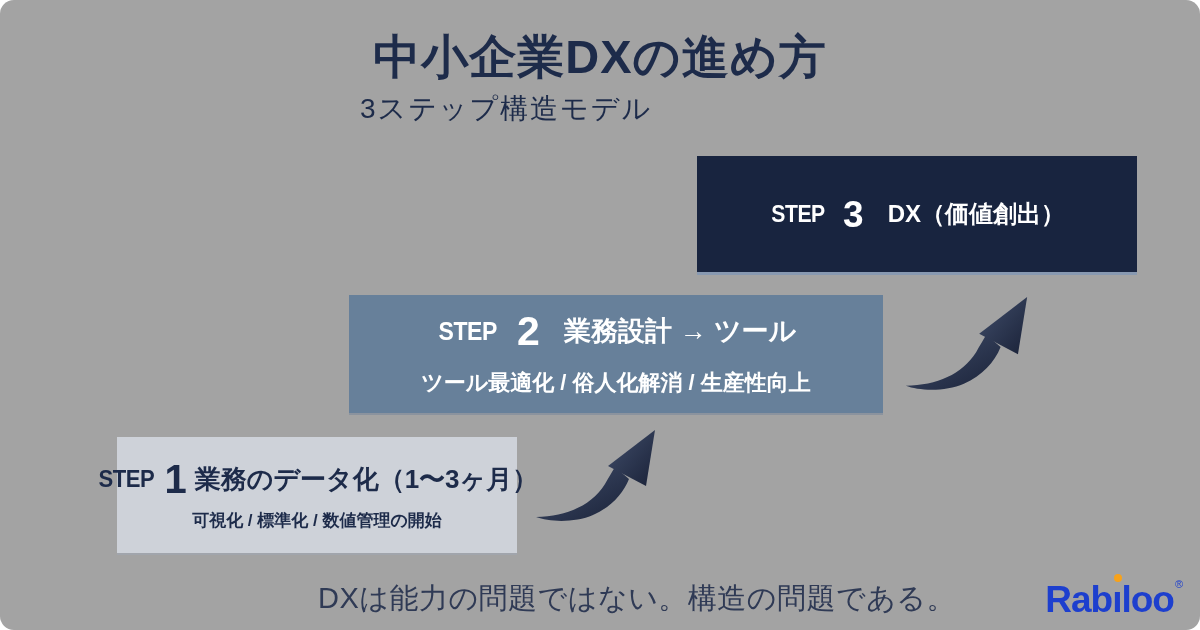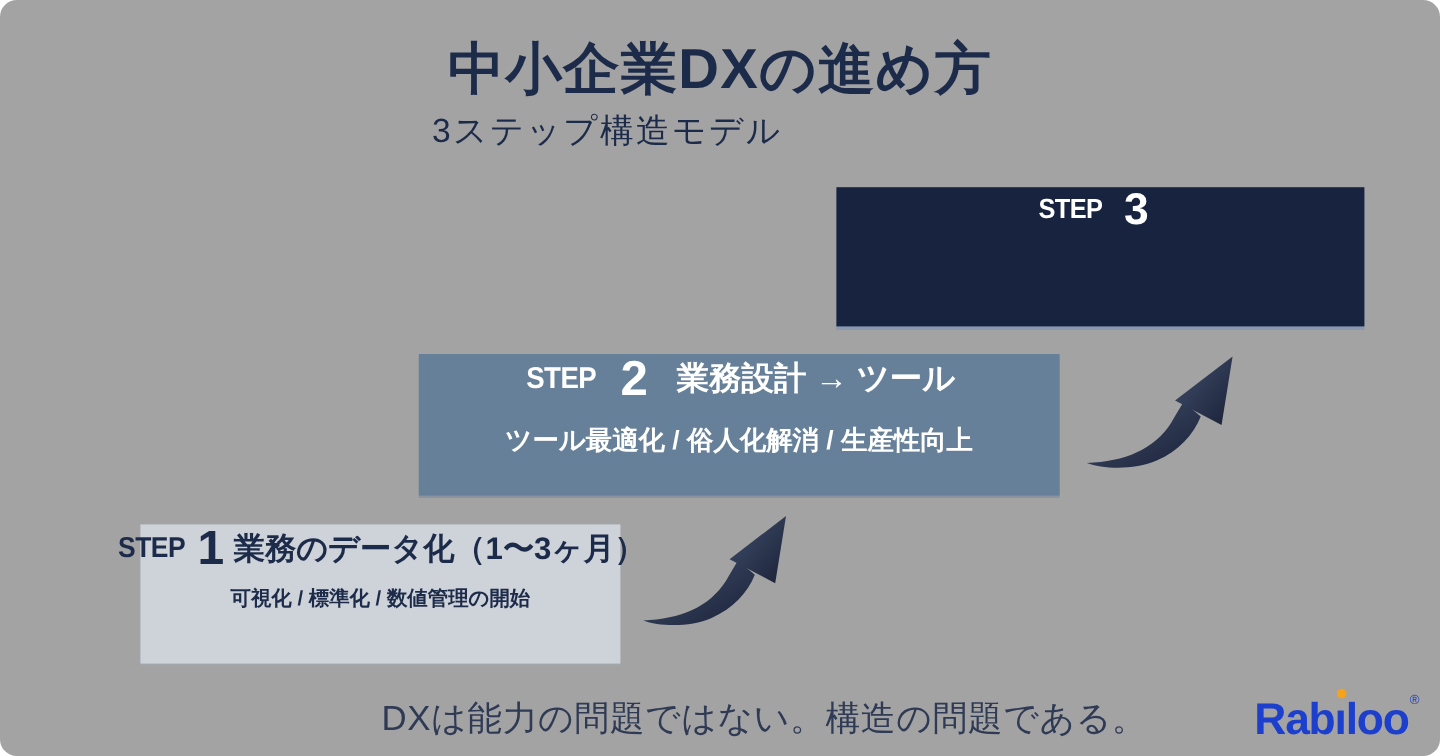--- a/index.html
+++ b/index.html
@@ -25,21 +25,21 @@
     position: absolute; top: 90px; left: 0; width: 1012px;
     text-align: center;
     font-size: 28px; font-weight: 500; letter-spacing: 2px;
     color: #1d2b4a;
   }
 
   
   .step {
     position: absolute;
     display: flex; flex-direction: column;
-    align-items: center; 
+    align-items: center; justify-content: center;
   }
   .step-line1 {
     display: flex; align-items: center; line-height: 1;
     white-space: nowrap;
   }
   .step-word {
     font-weight: 700; letter-spacing: -0.5px;
     display: inline-block; transform: scaleX(0.92);
   }
   .step-num { font-weight: 700; line-height: 1; }
@@ -116,20 +116,21 @@
 
 <div class="canvas">
 
   <div class="title">中小企業DXの進め方</div>
   <div class="subtitle">3ステップ構造モデル</div>
 
   <div class="step step3">
     <div class="step-line1">
       <span class="step-word">STEP</span>
       <span class="step-num">3</span>
+      <span class="step-title">DX（価値創出）</span>
     </div>
   </div>
 
   <div class="step step2">
     <div class="step-line1">
       <span class="step-word">STEP</span>
       <span class="step-num">2</span>
       <span class="step-title">業務設計 → ツール</span>
     </div>
     <div class="step-detail">ツール最適化 / 俗人化解消 / 生産性向上</div>

